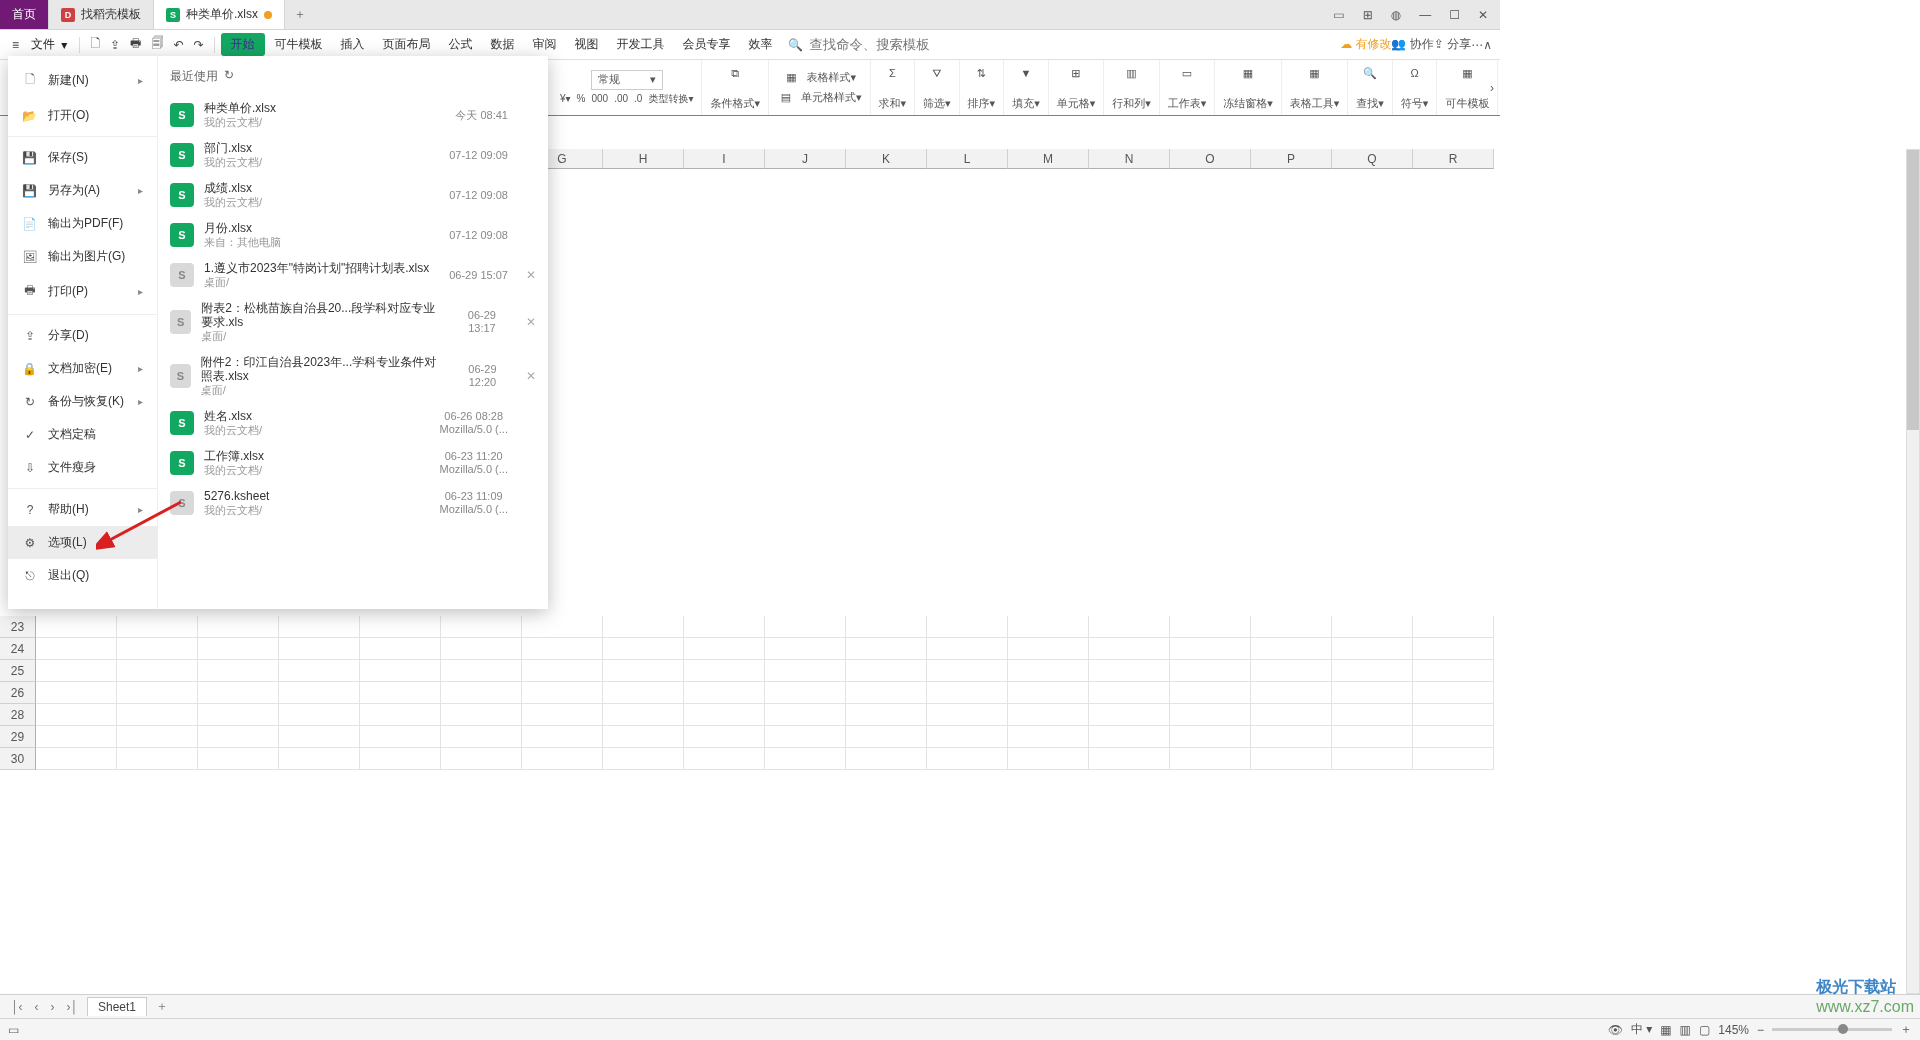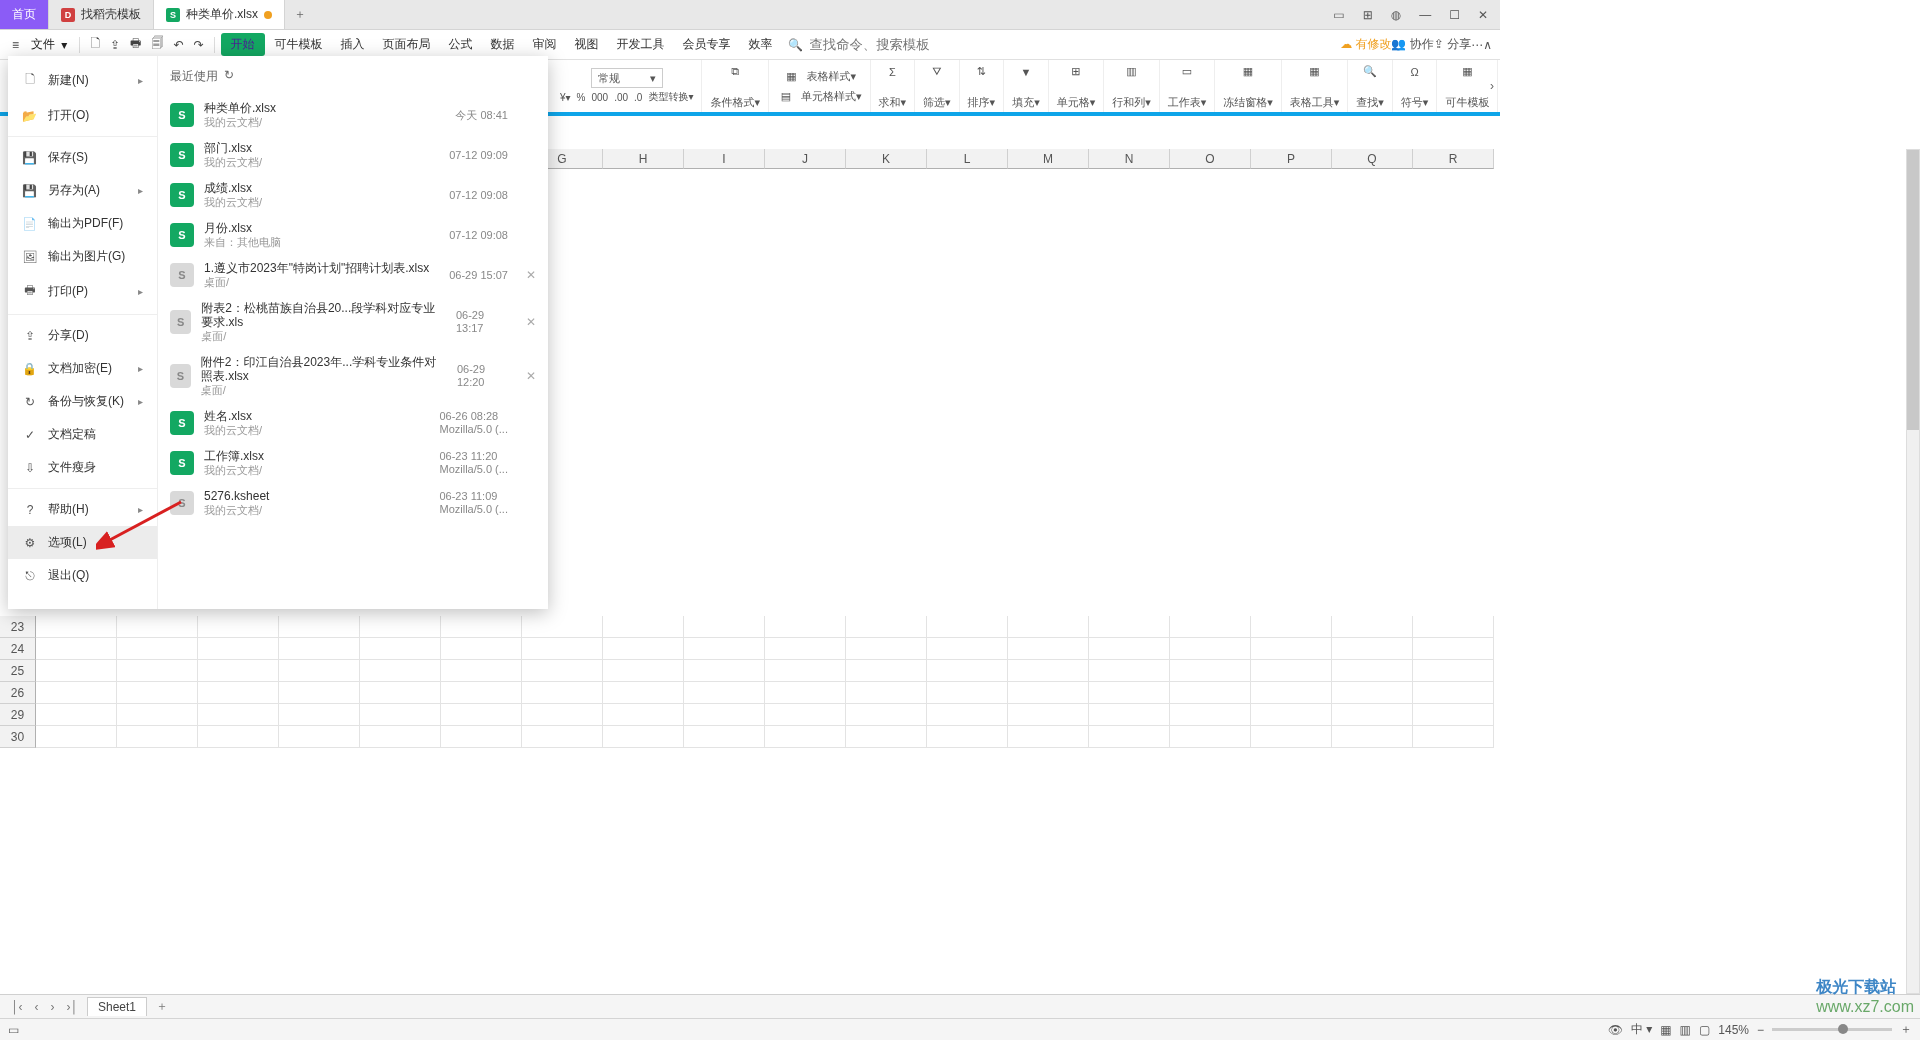--- a/index.html
+++ b/index.html
@@ -1,38 +1,38 @@
 <!DOCTYPE html>
 <html><head>
 <meta charset="utf-8">
 <style>
 html,body{margin:0;padding:0;width:1500px;height:812px;font-family:"Microsoft YaHei",Arial,sans-serif;font-size:12px;color:#333;background:#fff;overflow:hidden}
 *{box-sizing:border-box}
 .titlebar{height:30px;display:flex;align-items:stretch;background:#e8e8e8;border-bottom:1px solid #d4d4d4}
 .tab{display:flex;align-items:center;padding:0 12px;gap:6px;border-right:1px solid #d4d4d4;background:#e8e8e8}
-.tab.home{background:#8b5cf6;color:#fff}
+.tab.home{background:#701a75;color:#fff}
 .tab.active{background:#fff}
 .tab .dot{width:8px;height:8px;border-radius:50%;background:#f0a020}
 .tab .icn{width:14px;height:14px;display:flex;align-items:center;justify-content:center;border-radius:2px}
 .tab .icn.g{background:#13a862;color:#fff;font-size:9px;font-weight:bold}
 .tab .icn.r{background:#d04040;color:#fff;font-size:9px;font-weight:bold}
 .plus{width:30px;display:flex;align-items:center;justify-content:center;color:#666}
 .winbtns{margin-left:auto;display:flex;align-items:center;gap:10px;padding:0 8px;color:#555}
 .winbtns span{padding:2px 4px}
 .menubar{height:30px;display:flex;align-items:center;padding:0 8px;gap:2px;border-bottom:1px solid #e0e0e0;background:#fff}
 .mb-btn{color:#444;padding:3px 4px}
 .mb-sep{width:1px;height:16px;background:#ddd;margin:0 4px}
 .mb-file{display:flex;align-items:center;gap:3px;padding:3px 6px;color:#222}
 .mb-start{background:#13a862;color:#4c1d95;border-radius:3px;padding:3px 10px}
 .mb-tab{padding:3px 8px;color:#333}
 .mb-search{display:flex;align-items:center;gap:4px;color:#888;margin-left:6px}
 .mb-search input{border:none;outline:none;width:140px;color:#888}
 .mb-right{margin-left:auto;display:flex;align-items:center;gap:0;color:#555}
 .mb-right .chg{color:#f0a020}
-.ribbon{height:56px;border-bottom:4px solid #0ea5e9;display:flex;align-items:stretch;background:#fff;position:relative}
+.ribbon{height:56px;border-bottom:1px solid #0ea5e9;display:flex;align-items:stretch;background:#fff;position:relative}
 .ribbon-spacer{width:552px;flex:0 0 552px}
 .rgrp{display:flex;flex-direction:column;justify-content:center;align-items:center;padding:0 8px;border-right:1px solid #eee;color:#555}
 .rgrp.small{font-size:11px;gap:2px}
 .rgrp .toprow{display:flex;gap:6px;align-items:center}
 .rgrp .lbl{font-size:11px;color:#555;margin-top:12px}
 .sel{border:1px solid #ccc;height:20px;display:flex;align-items:center;padding:0 6px;gap:30px;font-size:11px}
 .mini{font-size:10px;color:#555}
 .ico{width:18px;height:18px;display:inline-flex;align-items:center;justify-content:center}
 .rside{position:absolute;right:6px;top:0;bottom:0;display:flex;align-items:center;gap:10px;color:#666}
 .main{position:absolute;left:0;right:0;top:116px;bottom:0}
@@ -64,21 +64,21 @@
 .fm-sep{height:1px;background:#eee;margin:4px 0}
 .fm-right{flex:1;padding:8px 10px;overflow:auto}
 .fm-rhead{display:flex;align-items:flex-start;gap:6px;color:#666;padding:4px 2px 10px}
 .recent{display:flex;align-items:center;padding:6px 2px;gap:10px;position:relative}
 .recent .ficon{width:24px;height:24px;border-radius:4px;display:flex;align-items:center;justify-content:center;color:#fff;font-size:11px;font-weight:bold}
 .recent .ficon.g{background:#13a862}
 .recent .ficon.gray{background:#d9d9d9;color:#888}
 .recent .info{display:flex;flex-direction:column;line-height:14px}
 .recent .info .nm{color:#333}
 .recent .info .loc{color:#999;font-size:11px}
-.recent .dt{margin-left:auto;color:#888;font-size:11px;text-align:left;line-height:13px}
+.recent .dt{margin-left:auto;color:#888;font-size:11px;text-align:center;line-height:13px}
 .recent .x{color:#aaa;margin-left:8px;visibility:hidden}
 .recent.hx .x{visibility:visible}
 .arrow{position:absolute;left:96px;top:497px;z-index:60;pointer-events:none}
 .watermark{position:absolute;right:6px;bottom:24px;font-size:16px;color:#7aa;opacity:.9;z-index:70}
 .watermark .b{color:#2a7ac0;font-weight:bold}
 </style>
 </head>
 <body>
 
 <div class="titlebar">
@@ -315,20 +315,41 @@
         <div class="cell"></div>
         <div class="cell"></div>
         <div class="cell"></div>
         <div class="cell"></div>
         <div class="cell"></div>
         <div class="cell"></div>
         <div class="cell"></div>
         <div class="cell"></div>
       </div>
       <div class="row">
+        <div class="rh">28</div>
+        <div class="cell"></div>
+        <div class="cell"></div>
+        <div class="cell"></div>
+        <div class="cell"></div>
+        <div class="cell"></div>
+        <div class="cell"></div>
+        <div class="cell"></div>
+        <div class="cell"></div>
+        <div class="cell"></div>
+        <div class="cell"></div>
+        <div class="cell"></div>
+        <div class="cell"></div>
+        <div class="cell"></div>
+        <div class="cell"></div>
+        <div class="cell"></div>
+        <div class="cell"></div>
+        <div class="cell"></div>
+        <div class="cell"></div>
+      </div>
+      <div class="row">
         <div class="rh">29</div>
         <div class="cell"></div>
         <div class="cell"></div>
         <div class="cell"></div>
         <div class="cell"></div>
         <div class="cell"></div>
         <div class="cell"></div>
         <div class="cell"></div>
         <div class="cell"></div>
         <div class="cell"></div>

